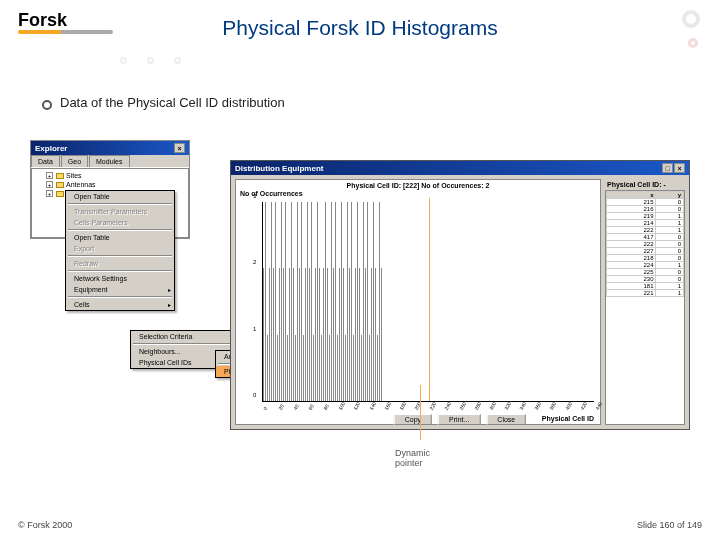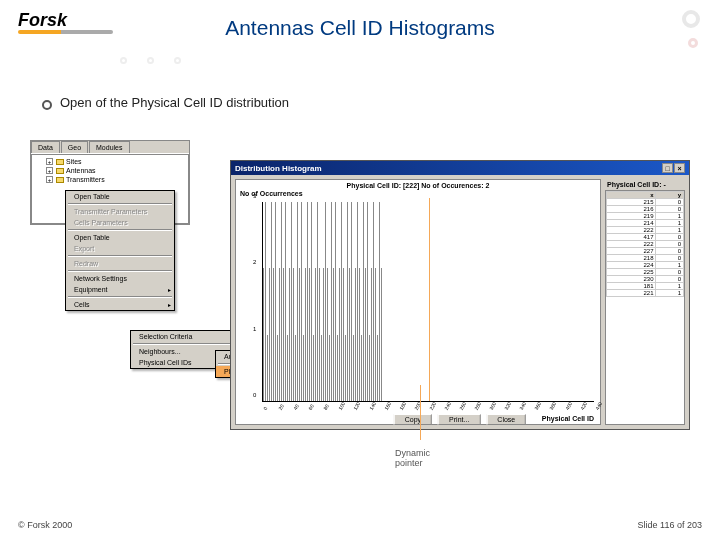--- a/index.html
+++ b/index.html
@@ -1,19 +1,19 @@
 <!DOCTYPE html>
 <html><head>
 <meta charset="utf-8">
 <style>
   * { box-sizing: border-box; margin: 0; padding: 0; }
   body { width: 720px; height: 540px; font-family: Arial, sans-serif; background: #fff; position: relative; overflow: hidden; }
   
   .slide-header { position: absolute; top: 10px; left: 18px; right: 18px; height: 40px; }
-  .logo { position: absolute; left: 0; top: 0; font-weight: bold; font-style: italic; font-size: 18px; color: #000; }
+  .logo { position: absolute; left: 0; top: 0; font-weight: bold; font-size: 18px; color: #000; }
   .logo-underline { position: absolute; left: 0; top: 20px; width: 95px; height: 4px; background: linear-gradient(to right, #f5a623 45%, #aaa 45%); border-radius: 2px; }
   .slide-title { text-align: center; font-size: 21px; color: #003a80; font-weight: normal; padding-top: 6px; }
   .corner-deco { position: absolute; top: 10px; right: 20px; }
   .ring { display: inline-block; width: 18px; height: 18px; border: 4px solid #e8e8e8; border-radius: 50%; margin-left: 4px; }
   .ring.sm { width: 10px; height: 10px; border-width: 3px; border-color: #f3dcdc; position: absolute; top: 28px; right: 2px; }
   .deco-dots { position: absolute; top: 50px; left: 120px; }
   .dot { display: inline-block; width: 7px; height: 7px; border: 2px solid #eee; border-radius: 50%; margin-right: 20px; }
 
   .subheading { position: absolute; top: 95px; left: 60px; font-size: 13px; color: #222; }
   .subheading::before { content: ''; position: absolute; left: -18px; top: 5px; width: 6px; height: 6px; border: 2px solid #555; border-radius: 50%; }
@@ -65,34 +65,38 @@
   .callout-text { position: absolute; font-size: 9px; color: #555; text-align: left; }
 
   .footer { position: absolute; bottom: 10px; left: 18px; right: 18px; display: flex; justify-content: space-between; font-size: 9px; color: #444; }
 </style>
 </head>
 <body>
 
 <div class="slide-header">
   <div class="logo">Forsk</div>
   <div class="logo-underline"></div>
-  <div class="slide-title">Antennas Cell ID Histograms</div>
+  <div class="slide-title">Physical Forsk ID Histograms</div>
 </div>
 <div class="corner-deco">
   <span class="ring"></span><span class="ring sm"></span>
 </div>
 <div class="deco-dots">
   <span class="dot"></span><span class="dot"></span><span class="dot"></span>
 </div>
 
-<div class="subheading">Open of the Physical Cell ID distribution</div>
+<div class="subheading">Data of the Physical Cell ID distribution</div>
 
 <div class="app-area">
 
   <div class="explorer">
+    <div class="titlebar">
+      <span>Explorer</span>
+      <span class="closebtn">×</span>
+    </div>
     <div class="tabs">
       <div class="tab">Data</div>
       <div class="tab">Geo</div>
       <div class="tab">Modules</div>
     </div>
     <div class="tree">
       <div class="tree-item"><span class="sq">+</span><span class="folder"></span><span>Sites</span></div>
       <div class="tree-item"><span class="sq">+</span><span class="folder"></span><span>Antennas</span></div>
       <div class="tree-item"><span class="sq">+</span><span class="folder"></span><span>Transmitters</span></div>
     </div>
@@ -121,21 +125,21 @@
       <div class="mi sub">Physical Cell IDs</div>
     </div>
   <div class="ctx-menu" id="cm3" style="left:185px; top:210px; width:135px;">
       <div class="mi">Automatic Allocation...</div>
       <div class="mi sep"></div>
       <div class="mi hi">Physical Cell ID Distribution...</div>
     </div>
 
   <div class="histo-win">
     <div class="titlebar">
-      <span>Distribution Histogram</span>
+      <span>Distribution Equipment</span>
       <span style="display:flex;gap:1px">
         <span class="closebtn">□</span>
         <span class="closebtn">×</span>
       </span>
     </div>
     <div class="histo-body">
       <div class="chart-panel">
         <div class="chart-title">Physical Cell ID: [222] No of Occurences: 2</div>
         <div class="chart-y-label">No of Occurrences</div>
         <div class="chart-x-label">Physical Cell ID</div>
@@ -316,14 +320,14 @@
   </div>
 
   <div class="callout-line" style="left:390px; top:245px; height:55px;"></div>
 </div>
 
 <div class="callout-text" style="top:448px; left:395px; white-space:pre;">Dynamic
 pointer</div>
 
 <div class="footer">
   <span>© Forsk 2000</span>
-  <span>Slide 116 of 203</span>
+  <span>Slide 160 of 149</span>
 </div>
 
 </body></html>

